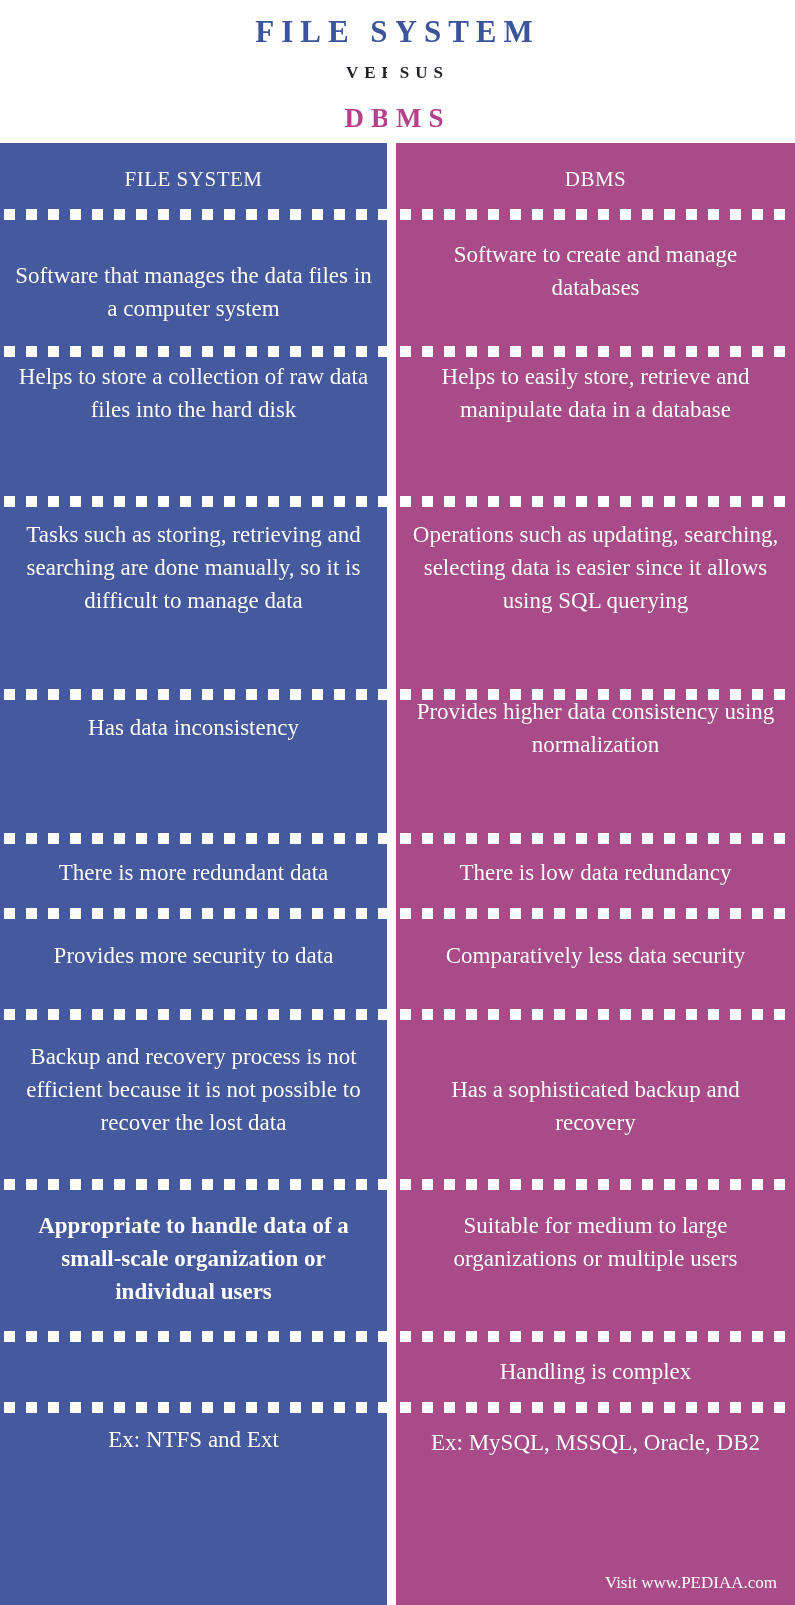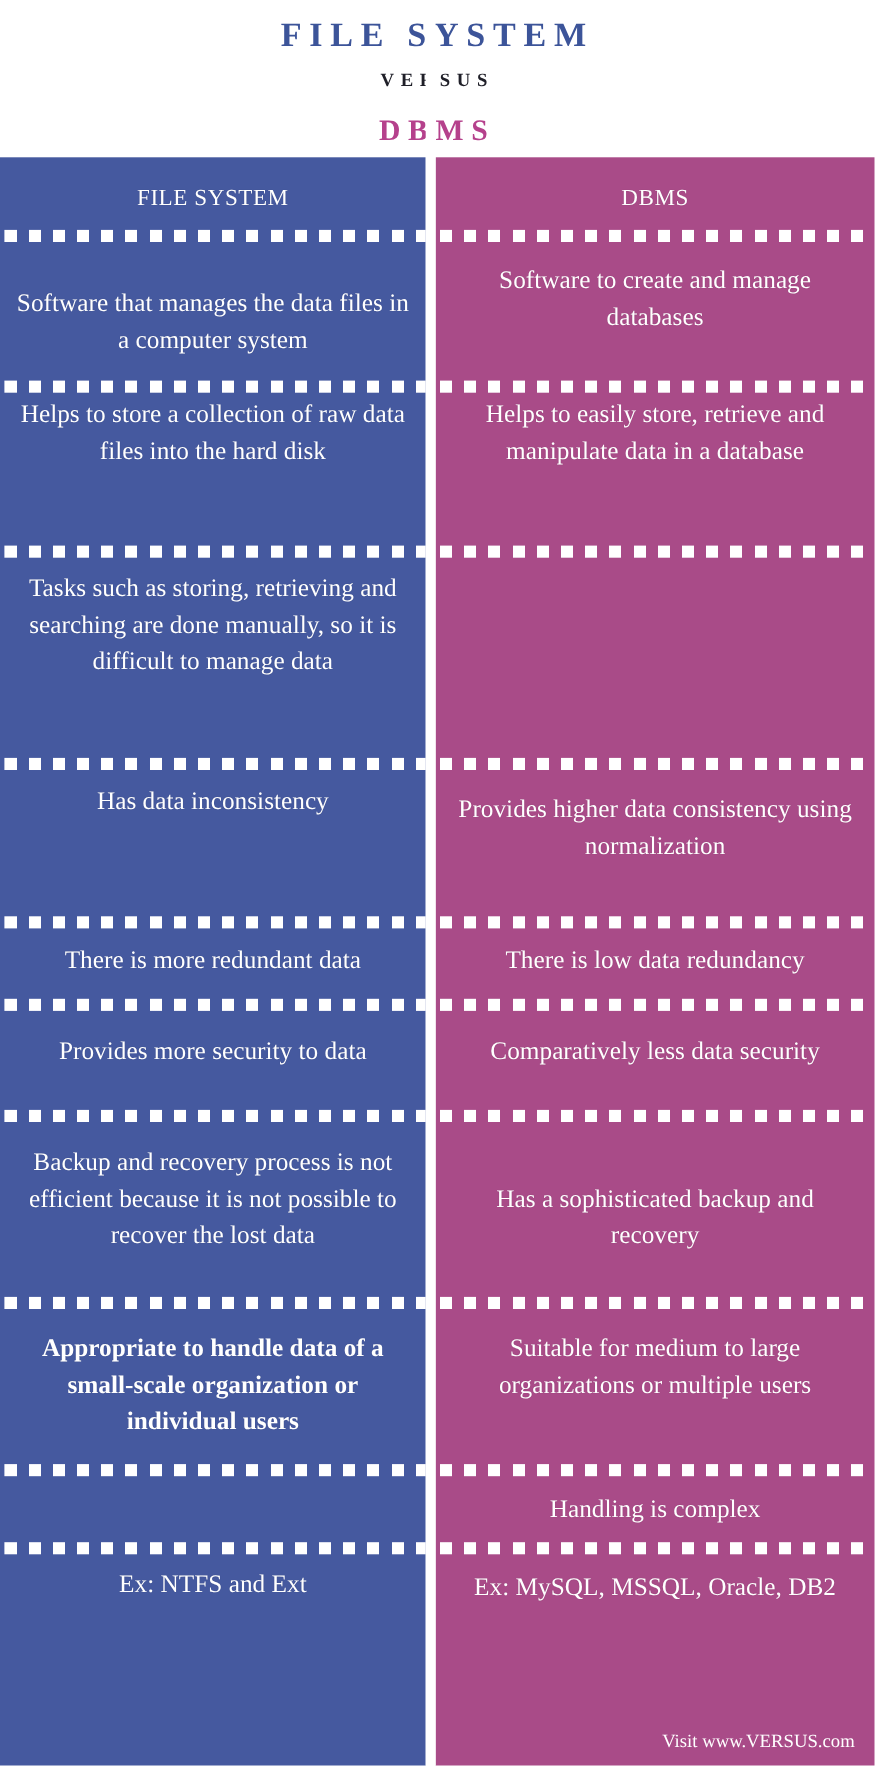--- a/index.html
+++ b/index.html
@@ -151,29 +151,30 @@
     <div class="cell" style="top:796px;">Provides more security to data</div>
     <div class="cell" style="top:897px;">Backup and recovery process is not efficient because it is not possible to recover the lost data</div>
     <div class="cell" style="top:1066px;font-weight:bold;">Appropriate to handle data of a small-scale organization or individual users</div>
     <div class="cell" style="top:1280px;">Ex: NTFS and Ext</div>
   </div>
 
   <div class="column right">
     <div class="cell head" style="top:20px;">DBMS</div>
     <div class="cell" style="top:95px;">Software to create and manage databases</div>
     <div class="cell" style="top:217px;">Helps to easily store, retrieve and manipulate data in a database</div>
-    <div class="cell" style="top:576px;">Provides higher data consistency using normalization</div>
+    <div class="cell" style="top:375px;">Operations such as updating, searching, selecting data is easier since it allows using SQL querying</div>
+    <div class="cell" style="top:552px;">Provides higher data consistency using normalization</div>
     <div class="cell" style="top:713px;">There is low data redundancy</div>
     <div class="cell" style="top:796px;">Comparatively less data security</div>
     <div class="cell" style="top:930px;">Has a sophisticated backup and recovery</div>
     <div class="cell" style="top:1066px;">Suitable for medium to large organizations or multiple users</div>
     <div class="cell" style="top:1212px;">Handling is complex</div>
     <div class="cell" style="top:1283px;">Ex: MySQL, MSSQL, Oracle, DB2</div>
 
-    <div class="footer">Visit www.VERSUS.com</div>
+    <div class="footer">Visit www.PEDIAA.com</div>
   </div>
 
   <div class="dash left" style="top:66px;"></div>
   <div class="dash left" style="top:203px;"></div>
   <div class="dash left" style="top:353px;"></div>
   <div class="dash left" style="top:546px;"></div>
   <div class="dash left" style="top:690px;"></div>
   <div class="dash left" style="top:765px;"></div>
   <div class="dash left" style="top:866px;"></div>
   <div class="dash left" style="top:1036px;"></div>

